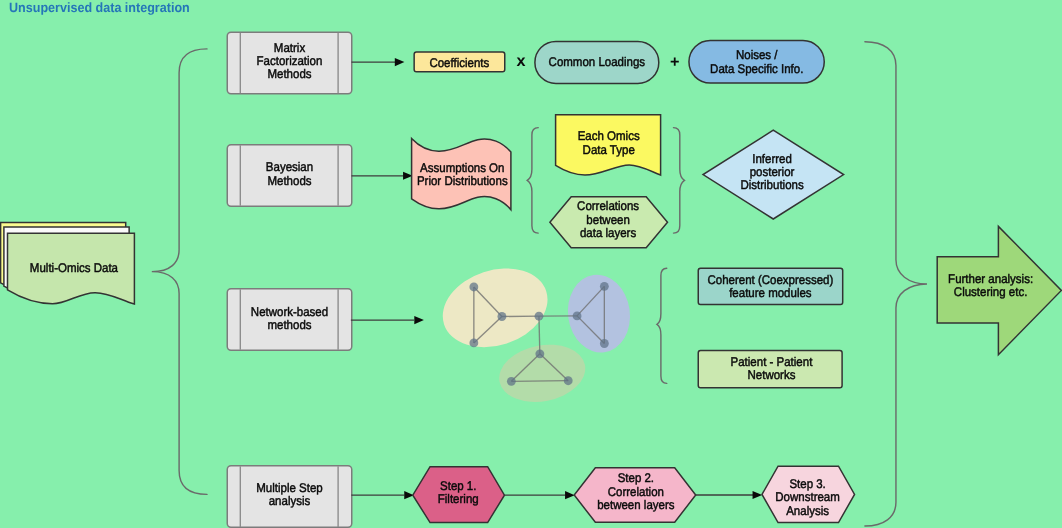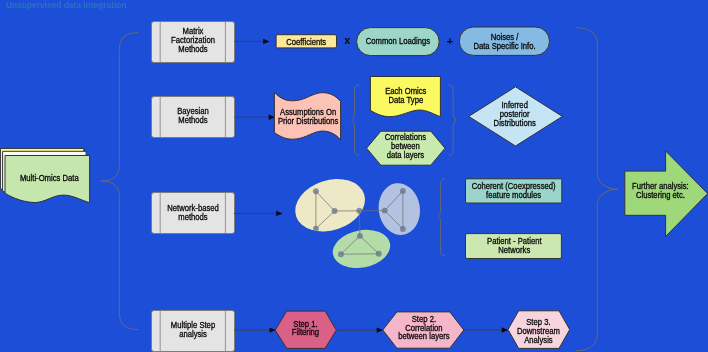--- a/index.html
+++ b/index.html
@@ -1,18 +1,18 @@
 <!DOCTYPE html>
 <html><head>
 <meta charset="utf-8">
 <style>
   html,body{margin:0;padding:0;background:#ffffff;}
   body{width:708px;height:352px;overflow:hidden;
        font-family:"Liberation Sans",sans-serif;}
-  #stage{position:relative;width:708px;height:352px;background:#1d4ed8;}
+  #stage{position:relative;width:708px;height:352px;background:#86efac;}
   #sheet{position:absolute;left:0;top:0;display:block;}
   .t{font-family:"Liberation Sans",sans-serif;font-size:8.4px;fill:#0a0a0a;
      text-anchor:middle;stroke:#0a0a0a;stroke-width:0.3;paint-order:stroke fill;}
   .t-title{font-family:"Liberation Sans",sans-serif;font-size:9px;
      font-weight:bold;fill:#2576B8;text-anchor:start;}
   .t-op{font-family:"Liberation Sans",sans-serif;font-size:10.8px;font-weight:bold;
      fill:#0a0a0a;text-anchor:middle;}
   .shape{stroke:#333333;stroke-width:1;}
   .shape-gray{stroke:#7c7c7c;stroke-width:1;}
   .brace{fill:none;stroke:#6a6a6a;stroke-width:0.95;stroke-linecap:round;}

